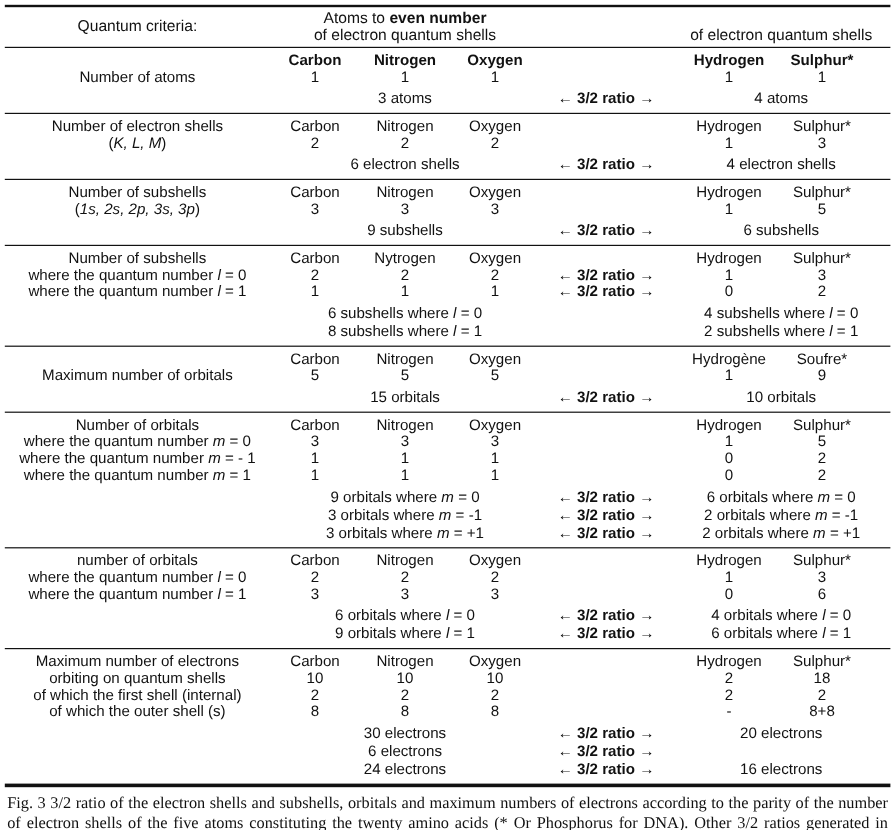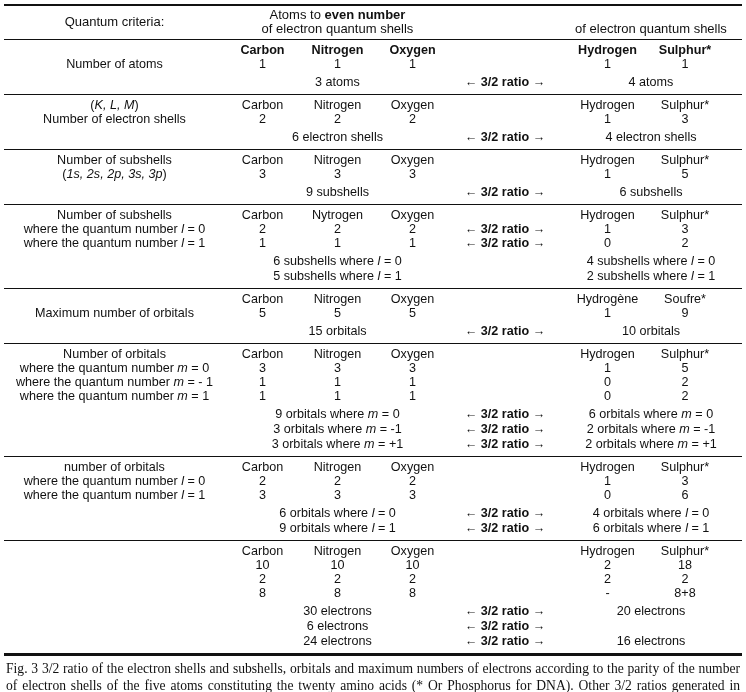--- a/index.html
+++ b/index.html
@@ -68,22 +68,22 @@
         <div class="cell center" style="grid-area: 2 / 3;">1</div>
         <div class="cell center" style="grid-area: 2 / 4;">1</div>
         <div class="cell center" style="grid-area: 2 / 6;">1</div>
         <div class="cell center" style="grid-area: 2 / 7;">1</div>
         <div class="cell center summary summary-first" style="grid-area: 3 / 2 / auto / span 3;"><b>3 atoms</b></div>
         <div class="cell center ratio summary summary-first" style="grid-area: 3 / 5;">← 3/2 ratio →</div>
         <div class="cell center summary summary-first" style="grid-area: 3 / 6 / auto / span 3;"><b>4 atoms</b></div>
       </div>
       <div class="grid section">
         <div class="cell label-cell" style="grid-area: 1 / 1 / span 2;">
+          <div class="label-line">Number of electron shells</div>
           <div class="label-line">(<i>K, L, M</i>)</div>
-          <div class="label-line">Number of electron shells</div>
         </div>
         <div class="cell center" style="grid-area: 1 / 2;">Carbon</div>
         <div class="cell center" style="grid-area: 1 / 3;">Nitrogen</div>
         <div class="cell center" style="grid-area: 1 / 4;">Oxygen</div>
         <div class="cell center" style="grid-area: 1 / 6;">Hydrogen</div>
         <div class="cell center" style="grid-area: 1 / 7;">Sulphur*</div>
         <div class="cell center" style="grid-area: 2 / 2;">2</div>
         <div class="cell center" style="grid-area: 2 / 3;">2</div>
         <div class="cell center" style="grid-area: 2 / 4;">2</div>
         <div class="cell center" style="grid-area: 2 / 6;">1</div>
@@ -129,21 +129,21 @@
         <div class="cell center" style="grid-area: 2 / 7;">3</div>
         <div class="cell center ratio" style="grid-area: 2 / 5;">← 3/2 ratio →</div>
         <div class="cell center" style="grid-area: 3 / 2;">1</div>
         <div class="cell center" style="grid-area: 3 / 3;">1</div>
         <div class="cell center" style="grid-area: 3 / 4;">1</div>
         <div class="cell center" style="grid-area: 3 / 6;">0</div>
         <div class="cell center" style="grid-area: 3 / 7;">2</div>
         <div class="cell center ratio" style="grid-area: 3 / 5;">← 3/2 ratio →</div>
         <div class="cell center summary summary-first" style="grid-area: 4 / 2 / auto / span 3;"><b>6 subshells</b> where <i>l</i> = 0</div>
         <div class="cell center summary summary-first" style="grid-area: 4 / 6 / auto / span 3;"><b>4 subshells</b> where <i>l</i> = 0</div>
-        <div class="cell center summary" style="grid-area: 5 / 2 / auto / span 3;"><b>5 subshells</b> where <i>l</i> = 1</div>
+        <div class="cell center summary" style="grid-area: 5 / 2 / auto / span 3;"><b>8 subshells</b> where <i>l</i> = 1</div>
         <div class="cell center summary" style="grid-area: 5 / 6 / auto / span 3;"><b>2 subshells</b> where <i>l</i> = 1</div>
       </div>
       <div class="grid section">
         <div class="cell label-cell" style="grid-area: 1 / 1 / span 2;">
           <div class="label-line"></div>
           <div class="label-line">Maximum number of orbitals</div>
         </div>
         <div class="cell center" style="grid-area: 1 / 2;">Carbon</div>
         <div class="cell center" style="grid-area: 1 / 3;">Nitrogen</div>
         <div class="cell center" style="grid-area: 1 / 4;">Oxygen</div>
@@ -217,20 +217,26 @@
         <div class="cell center" style="grid-area: 3 / 6;">0</div>
         <div class="cell center" style="grid-area: 3 / 7;">6</div>
         <div class="cell center summary summary-first" style="grid-area: 4 / 2 / auto / span 3;"><b>6 orbitals</b> where <i>l</i> = 0</div>
         <div class="cell center ratio summary summary-first" style="grid-area: 4 / 5;">← 3/2 ratio →</div>
         <div class="cell center summary summary-first" style="grid-area: 4 / 6 / auto / span 3;"><b>4 orbitals</b> where <i>l</i> = 0</div>
         <div class="cell center summary" style="grid-area: 5 / 2 / auto / span 3;"><b>9 orbitals</b> where <i>l</i> = 1</div>
         <div class="cell center ratio summary" style="grid-area: 5 / 5;">← 3/2 ratio →</div>
         <div class="cell center summary" style="grid-area: 5 / 6 / auto / span 3;"><b>6 orbitals</b> where <i>l</i> = 1</div>
       </div>
       <div class="grid section">
+        <div class="cell label-cell" style="grid-area: 1 / 1 / span 4;">
+          <div class="label-line">Maximum number of electrons</div>
+          <div class="label-line">orbiting on quantum shells</div>
+          <div class="label-line">of which the first shell (internal)</div>
+          <div class="label-line">of which the outer shell (s)</div>
+        </div>
         <div class="cell center" style="grid-area: 1 / 2;">Carbon</div>
         <div class="cell center" style="grid-area: 1 / 3;">Nitrogen</div>
         <div class="cell center" style="grid-area: 1 / 4;">Oxygen</div>
         <div class="cell center" style="grid-area: 1 / 6;">Hydrogen</div>
         <div class="cell center" style="grid-area: 1 / 7;">Sulphur*</div>
         <div class="cell center" style="grid-area: 2 / 2;">10</div>
         <div class="cell center" style="grid-area: 2 / 3;">10</div>
         <div class="cell center" style="grid-area: 2 / 4;">10</div>
         <div class="cell center" style="grid-area: 2 / 6;">2</div>
         <div class="cell center" style="grid-area: 2 / 7;">18</div>

